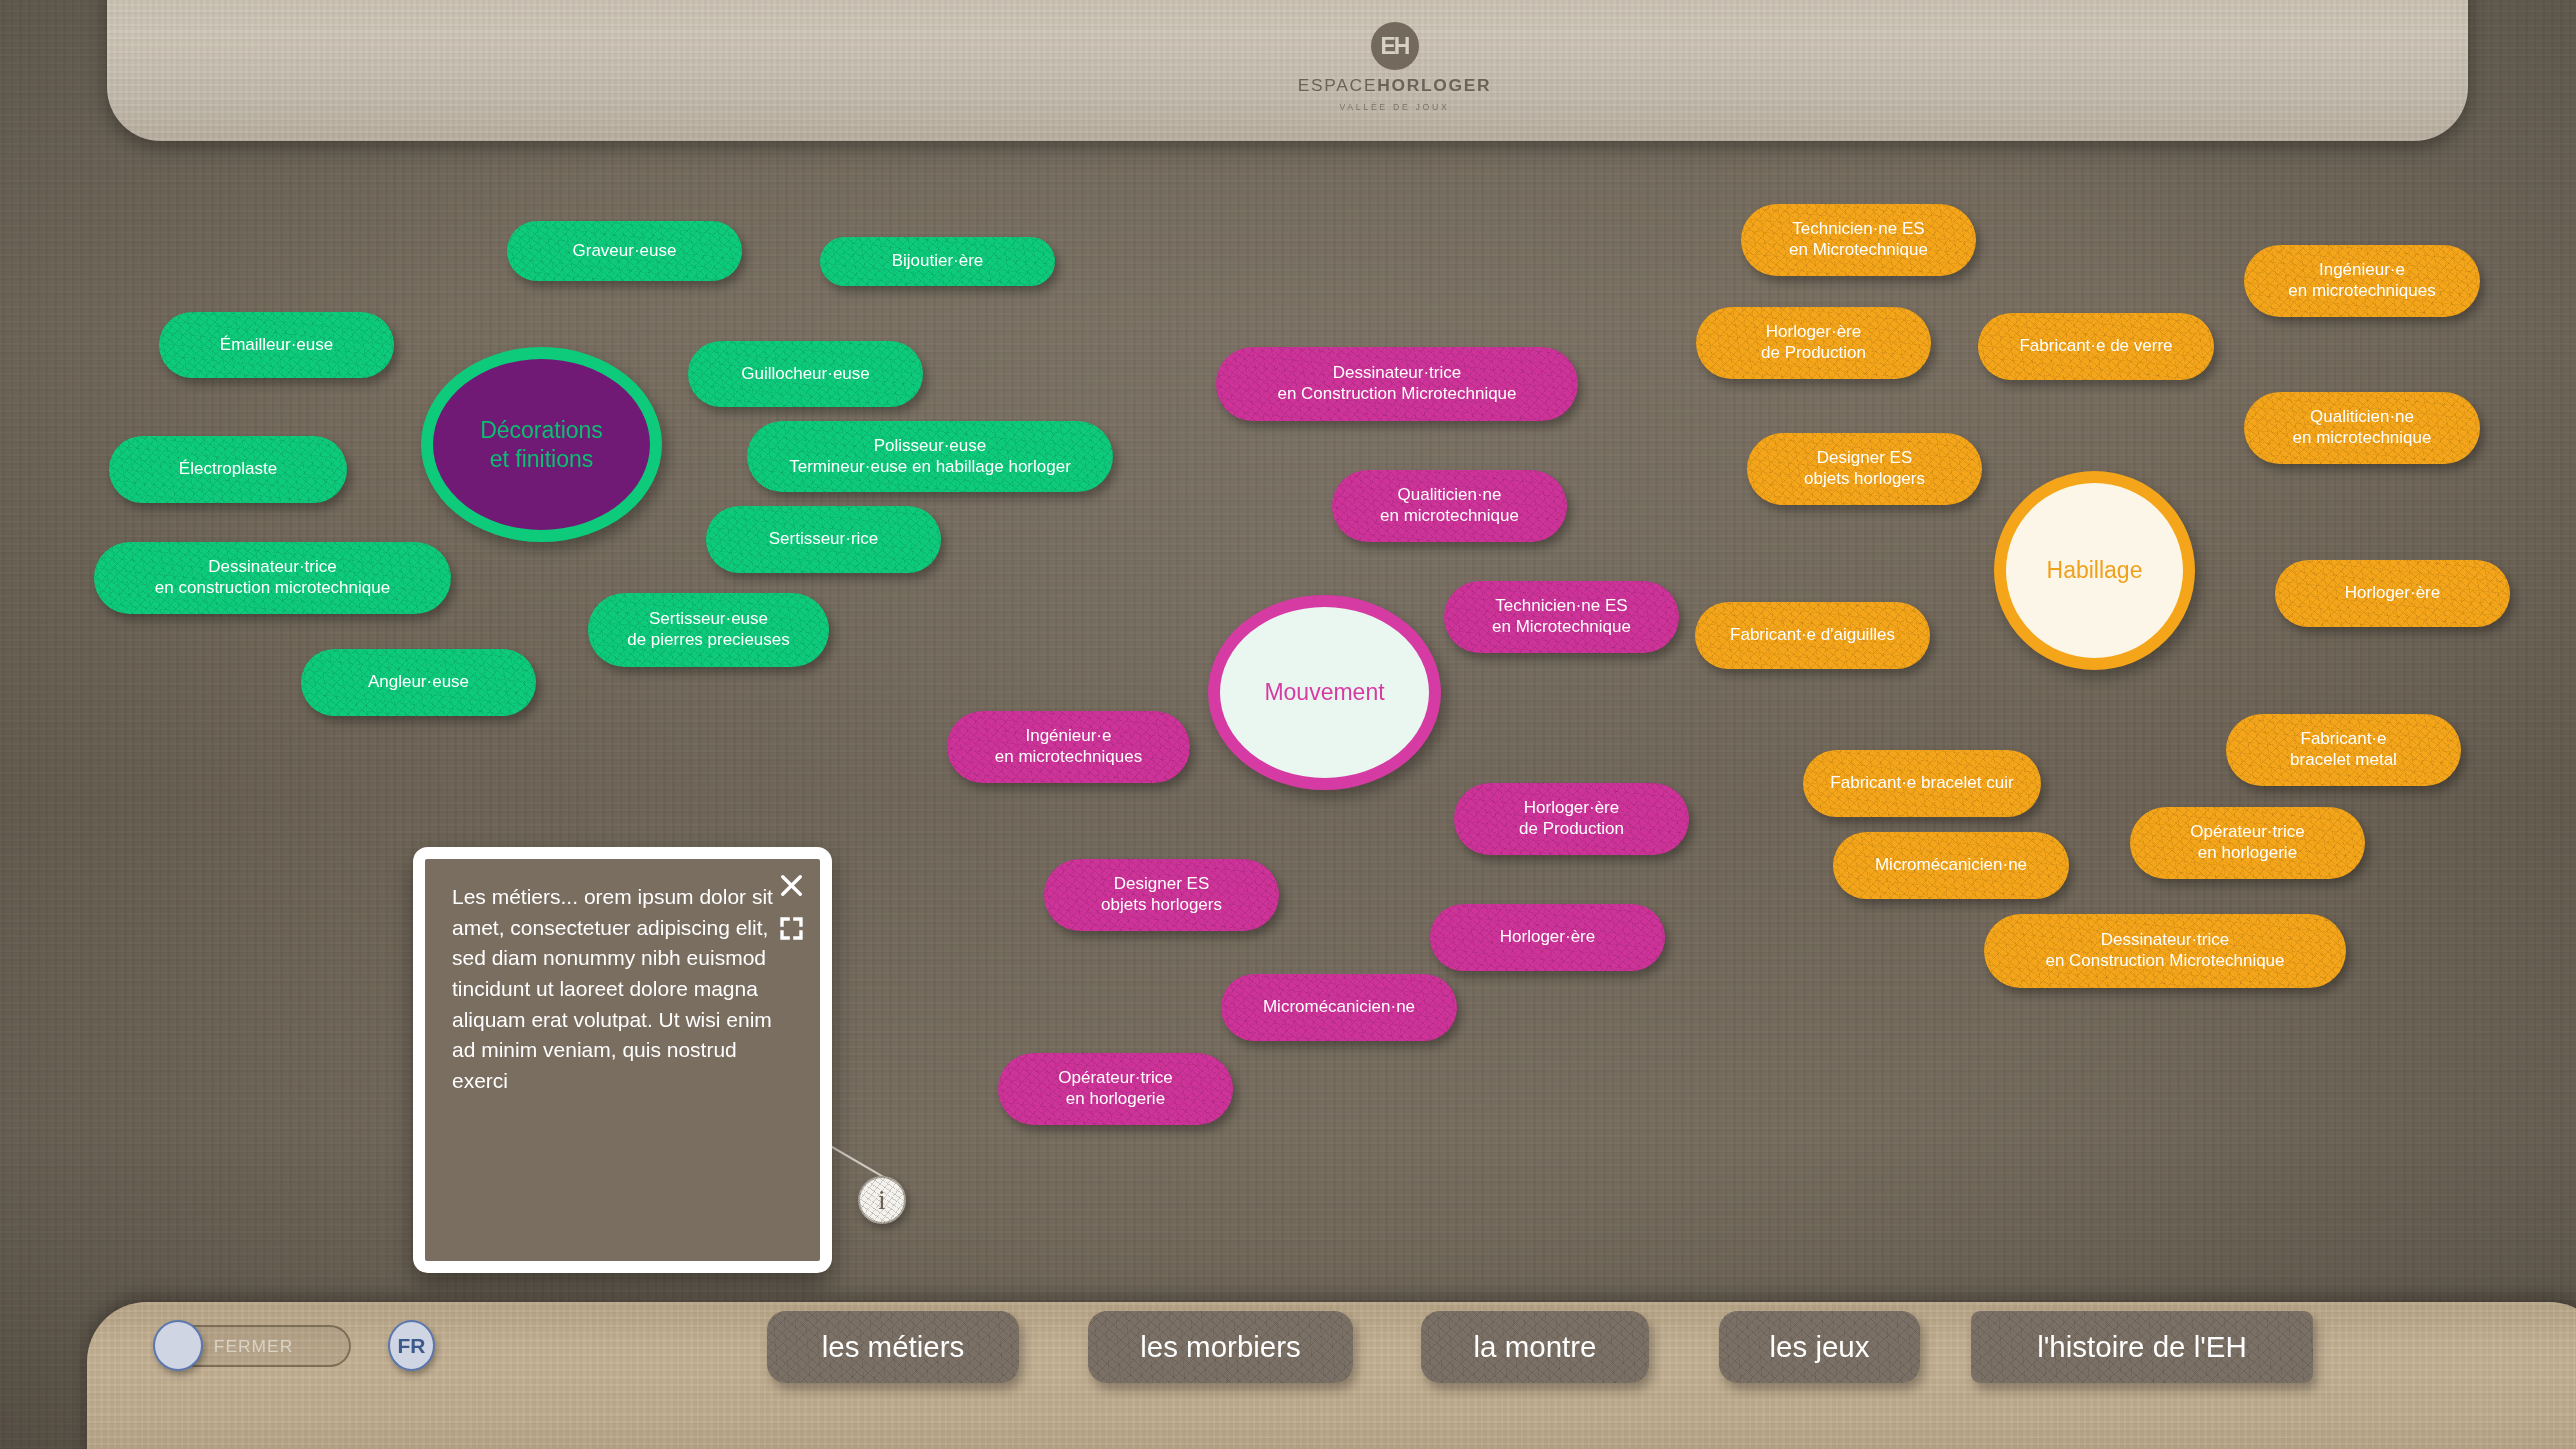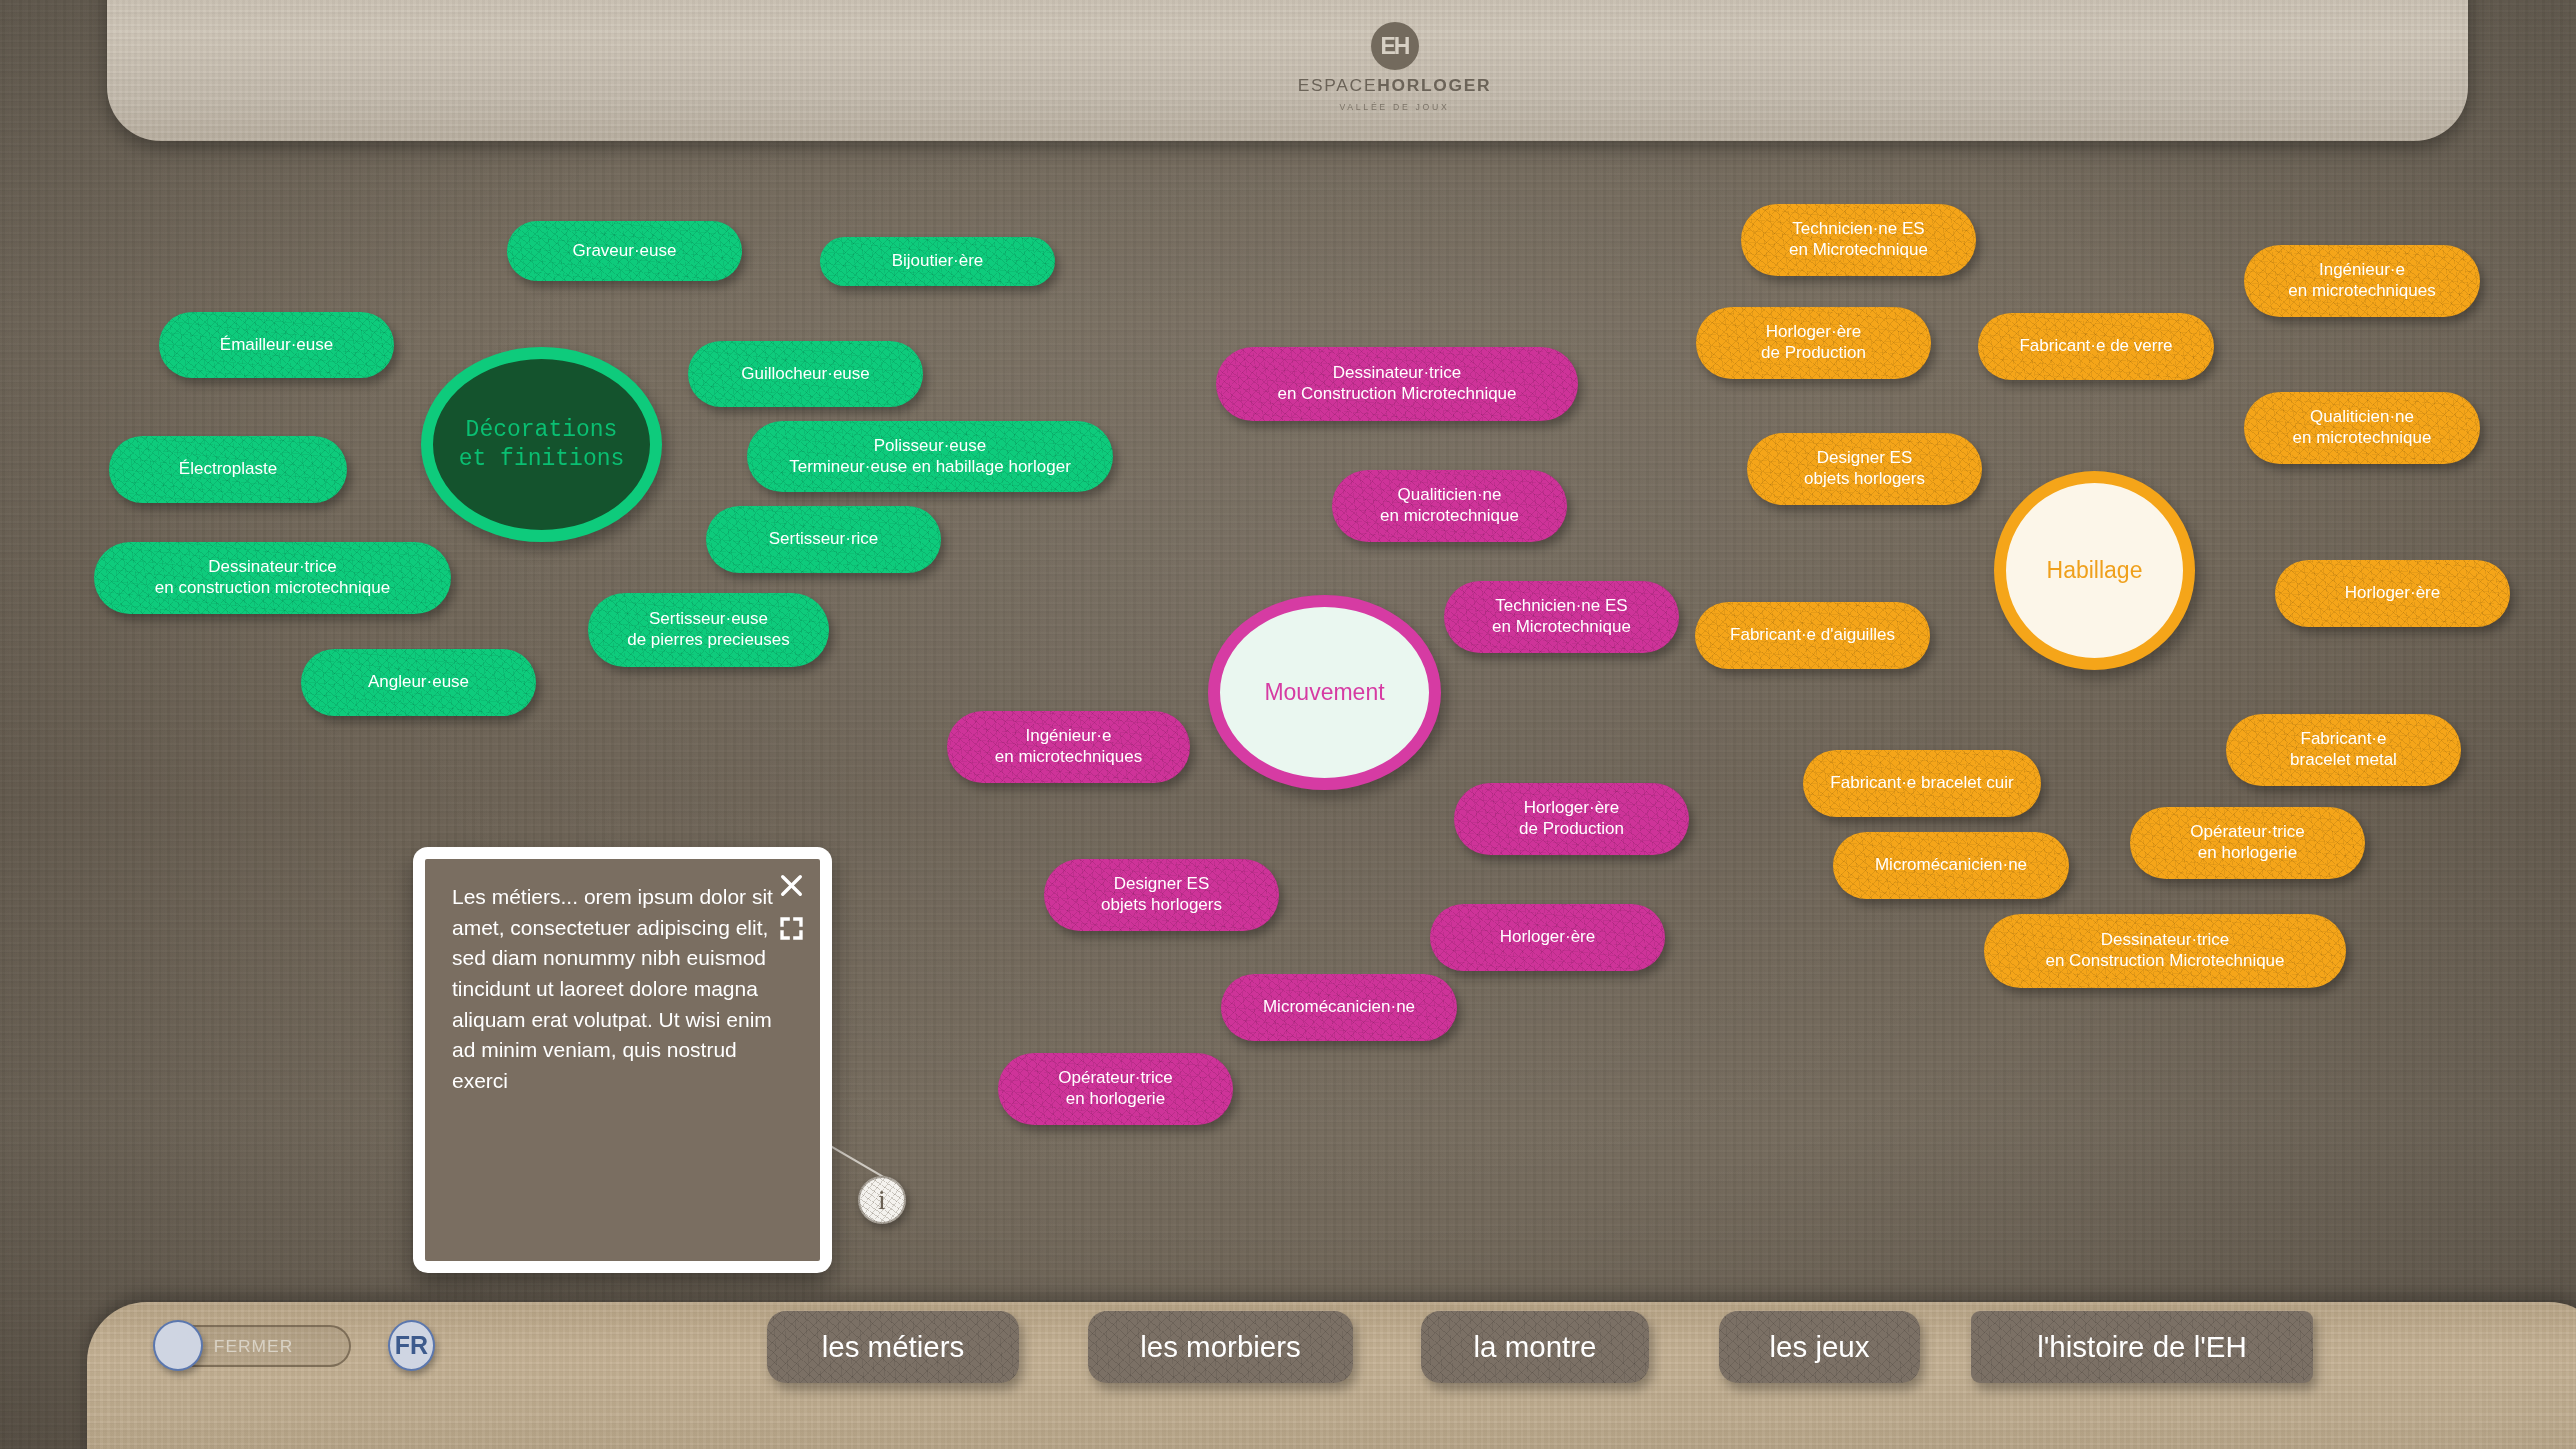--- a/index.html
+++ b/index.html
@@ -72,21 +72,21 @@
   .p-orange{ background:#F5A519; }
 
   
   .hub{
     position:absolute; display:flex; align-items:center; justify-content:center;
     text-align:center; border-radius:50%; line-height:1.22;
     font-size:23px; white-space:pre-line;
     box-shadow:4.7px 7.4px 13.4px rgba(0,0,0,.30);
   }
   .hub span{ position:relative; z-index:2; }
-  .hub-green { background:#14532d; border:12.7px solid #0ECB7C; color:#0ABF72;font-family:Liberation Mono, monospace; }
+  .hub-green { background:#701a75; border:12.7px solid #0ECB7C; color:#0ABF72; }
   .hub-pink  { background:#EAF7F0; border:12.7px solid #D63BA3; color:#D63BA3; }
   .hub-orange{ background:#FCF6E9; border:12.7px solid #F5A519; color:#EFA01C; }
 
   
   .info-panel{
     position:absolute; left:413px; top:847px; width:419px; height:426px;
     background:#fff; border-radius:14.8px; padding:12px;
     box-shadow:0 10.7px 23px rgba(0,0,0,.38);
   }
   .info-inner{
@@ -133,21 +133,21 @@
   }
   .slider-knob{
     position:absolute; left:153px; top:1320px; width:50px; height:51px;
     border-radius:50%; background:#cfd5e2; border:2.7px solid #5b77ae;
     box-shadow:2px 4px 6.7px rgba(0,0,0,.30);
   }
   .lang-btn{
     position:absolute; left:388px; top:1320px; width:47px; height:51px;
     border-radius:50%; background:#cfd5e2; border:2.7px solid #5b77ae;
     display:flex; align-items:center; justify-content:center;
-    color:#3d5a8c; font-size:25px; font-weight:bold;
+    color:#3d5a8c; font-size:21px; font-weight:bold;
     box-shadow:2px 4px 6.7px rgba(0,0,0,.30);
   }
   .tab{
     position:absolute; top:1311px; height:72px;
     display:flex; align-items:center; justify-content:center;
     border-radius:19px; color:#fff; font-size:29.5px;
     background:#7b7065;
     box-shadow:4px 6.7px 10.7px rgba(0,0,0,.28);
   }
   .tab::before{

